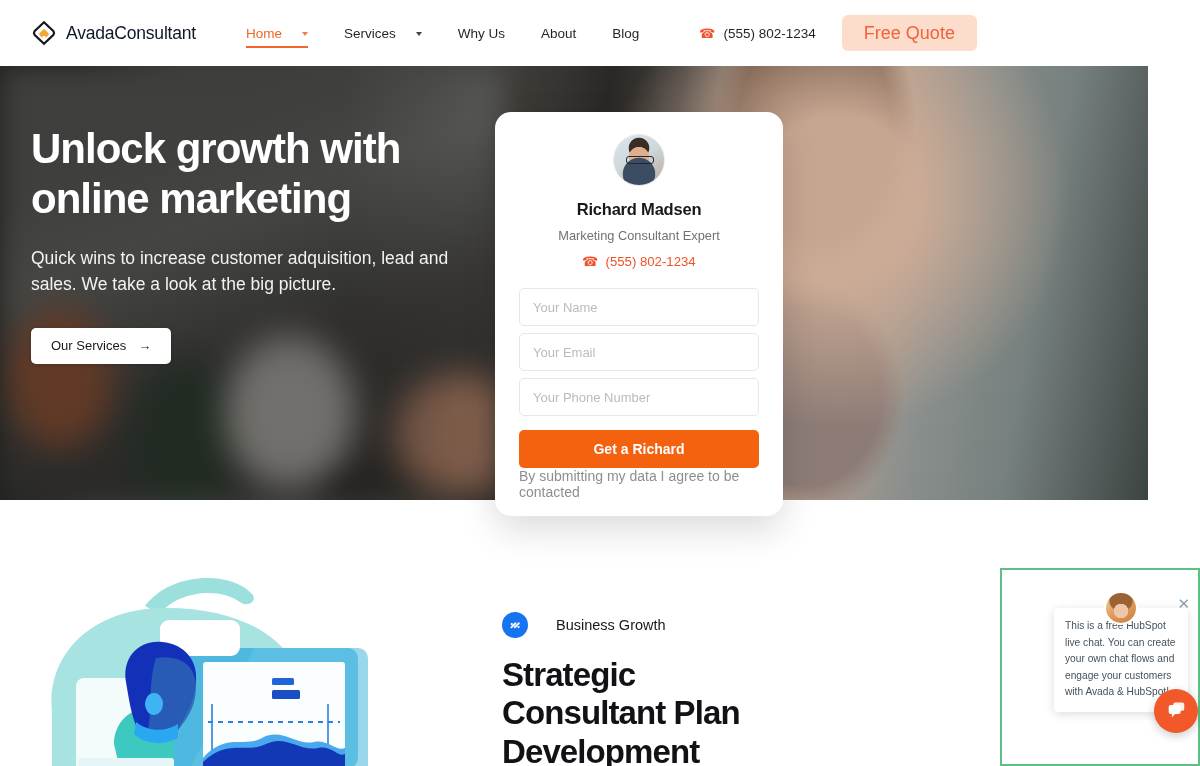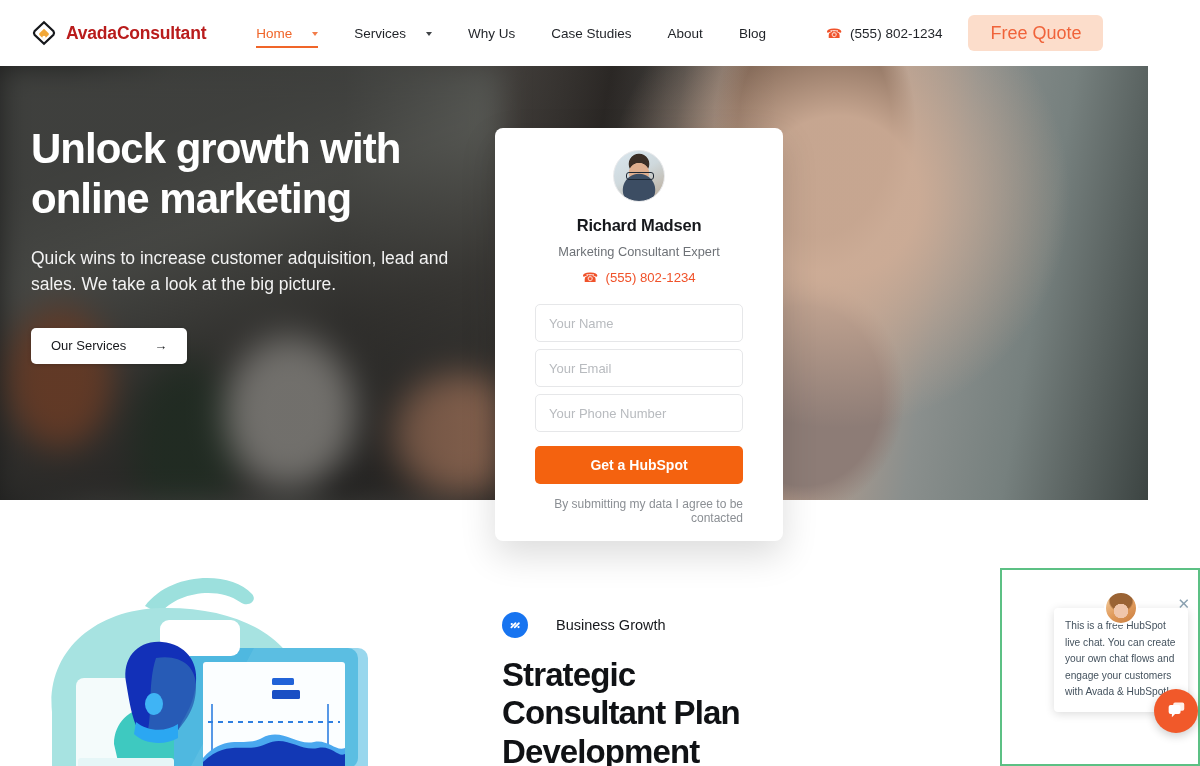--- a/index.html
+++ b/index.html
@@ -13,21 +13,21 @@
 
   
   .header {
     position: absolute; top: 0; left: 0; width: 1200px; height: 66px;
     background: #ffffff; display: flex; align-items: center;
     z-index: 40;
   }
   .brand { display: flex; align-items: center; gap: 9px; margin-left: 31px; }
   .brand-mark { width: 26px; height: 26px; position: relative; flex: none; }
   .brand-name {
-    font-size: 17.5px; font-weight: bold; color: #b91c1c; letter-spacing: -0.2px;
+    font-size: 17.5px; font-weight: normal; color: #0f172a; letter-spacing: -0.2px;
     white-space: nowrap;
   }
   .nav { display: flex; align-items: center; margin-left: 32px; }
   .nav-item {
     position: relative; display: flex; align-items: center; gap: 20px;
     font-size: 13.5px; color: #1f2227; padding: 0 18px; height: 34px;
     cursor: pointer; white-space: nowrap;
   }
   .nav-item.active { color: #f06529; }
   .nav-item.active .nav-underline {
@@ -85,28 +85,28 @@
     color: #fff; font-size: 42px; line-height: 1.18; font-weight: bold;
     letter-spacing: -1px;
   }
   .hero-sub {
     color: #f2f2f2; font-size: 17.5px; line-height: 1.5; margin-top: 22px;
     max-width: 420px;
   }
   .hero-btn {
     margin-top: 30px; background: #fff; color: #16181c; border: none;
     height: 36px; padding: 0 20px; border-radius: 5px; font-size: 13px;
-    display: inline-flex; align-items: center; gap: 28px; cursor: pointer;
+    display: inline-flex; align-items: center; gap: 12px; cursor: pointer;
     font-family: inherit; box-shadow: 0 1px 4px rgba(0,0,0,.18);
   }
 
   
   .form-card {
-    position: absolute; left: 495px; top: 128px; width: 288px;
-    background: #fff; border-radius: 8px; padding: 22px 40px 16px;
+    position: absolute; left: 495px; top: 112px; width: 288px;
+    background: #fff; border-radius: 16px; padding: 22px 24px 16px;
     box-shadow: 0 14px 36px rgba(0,0,0,.14); z-index: 30;
   }
   .avatar {
     width: 52px; height: 52px; border-radius: 50%; margin: 0 auto;
     background:
       radial-gradient(circle at 50% 78%, #3c4d63 0 34%, rgba(0,0,0,0) 36%),
       radial-gradient(circle at 50% 44%, #dfae8e 0 26%, rgba(0,0,0,0) 28%),
       radial-gradient(circle at 50% 26%, #3a2d25 0 22%, rgba(0,0,0,0) 24%),
       linear-gradient(150deg, #d9e6ee 0%, #cfd9dd 45%, #b9a894 100%);
     position: relative; overflow: hidden; border: 1px solid #e9eaec;
@@ -133,21 +133,21 @@
     font-family: inherit; background: #fff; outline: none;
   }
   .field::placeholder { color: #b8bbbf; }
   .field.first { margin-top: 19px; }
   .submit {
     width: 100%; height: 38px; margin-top: 14px; background: #f4620f;
     color: #fff; border: none; border-radius: 5px; font-size: 14px;
     font-weight: bold; cursor: pointer; font-family: inherit;
   }
   .disclaimer {
-    text-align: right; font-size: 12px; color: #8b8f94; margin-top: 13px;
+    text-align: left; font-size: 14px; color: #8b8f94; 
   }
 
   
   .lower { position: absolute; top: 500px; left: 0; width: 1200px; height: 266px; background: #fff; }
   .illus { position: absolute; left: 40px; top: 62px; width: 400px; height: 204px; }
   .content-col { position: absolute; left: 502px; top: 112px; width: 300px; }
   .badge-row { display: flex; align-items: center; gap: 28px; }
   .badge-ico {
     width: 26px; height: 26px; border-radius: 50%; background: #1774f0;
     display: flex; align-items: center; justify-content: center; flex: none;
@@ -212,23 +212,20 @@
         <i class="nav-underline"></i>
       </div>
       <div class="nav-item">
         <span>Services</span>
         <i class="caret"></i>
       </div>
       <div class="nav-item">
         <span>Why Us</span>
       </div>
       <div class="nav-item">
-        <span>Case Studies</span>
-      </div>
-      <div class="nav-item">
         <span>About</span>
       </div>
       <div class="nav-item">
         <span>Blog</span>
       </div>
     </nav>
 
     <div class="header-phone">
       <span class="phone-ico">☎</span>
       <span>(555) 802-1234</span>
@@ -261,21 +258,21 @@
     </div>
     <div class="card-name">Richard Madsen</div>
     <div class="card-role">Marketing Consultant Expert</div>
     <div class="card-phone">
       <span class="phone-ico">☎</span>
       <span>(555) 802-1234</span>
     </div>
     <input class="field first" type="text" placeholder="Your Name" style="">
     <input class="field" type="email" placeholder="Your Email" style="">
     <input class="field" type="tel" placeholder="Your Phone Number" style="">
-    <button class="submit">Get a HubSpot</button>
+    <button class="submit">Get a Richard</button>
     <div class="disclaimer">By submitting my data I agree to be contacted</div>
   </div>
 
   <div class="lower">
 
     <div class="illus">
       <svg viewBox="0 0 400 204" width="400" height="204">
         <path d="M105 44 C 130 10, 190 8, 212 32 C 218 39, 208 46, 200 40 C 178 24, 136 30, 120 52 Z" fill="#9ce0dd"></path>
         <path d="M12 150 C 6 92, 52 48, 120 46 C 196 44, 250 74, 262 120 L 262 204 L 12 204 Z" fill="#a7e3e1"></path>
         <rect x="36" y="116" width="160" height="104" rx="8" fill="#f4fbfb"></rect>

